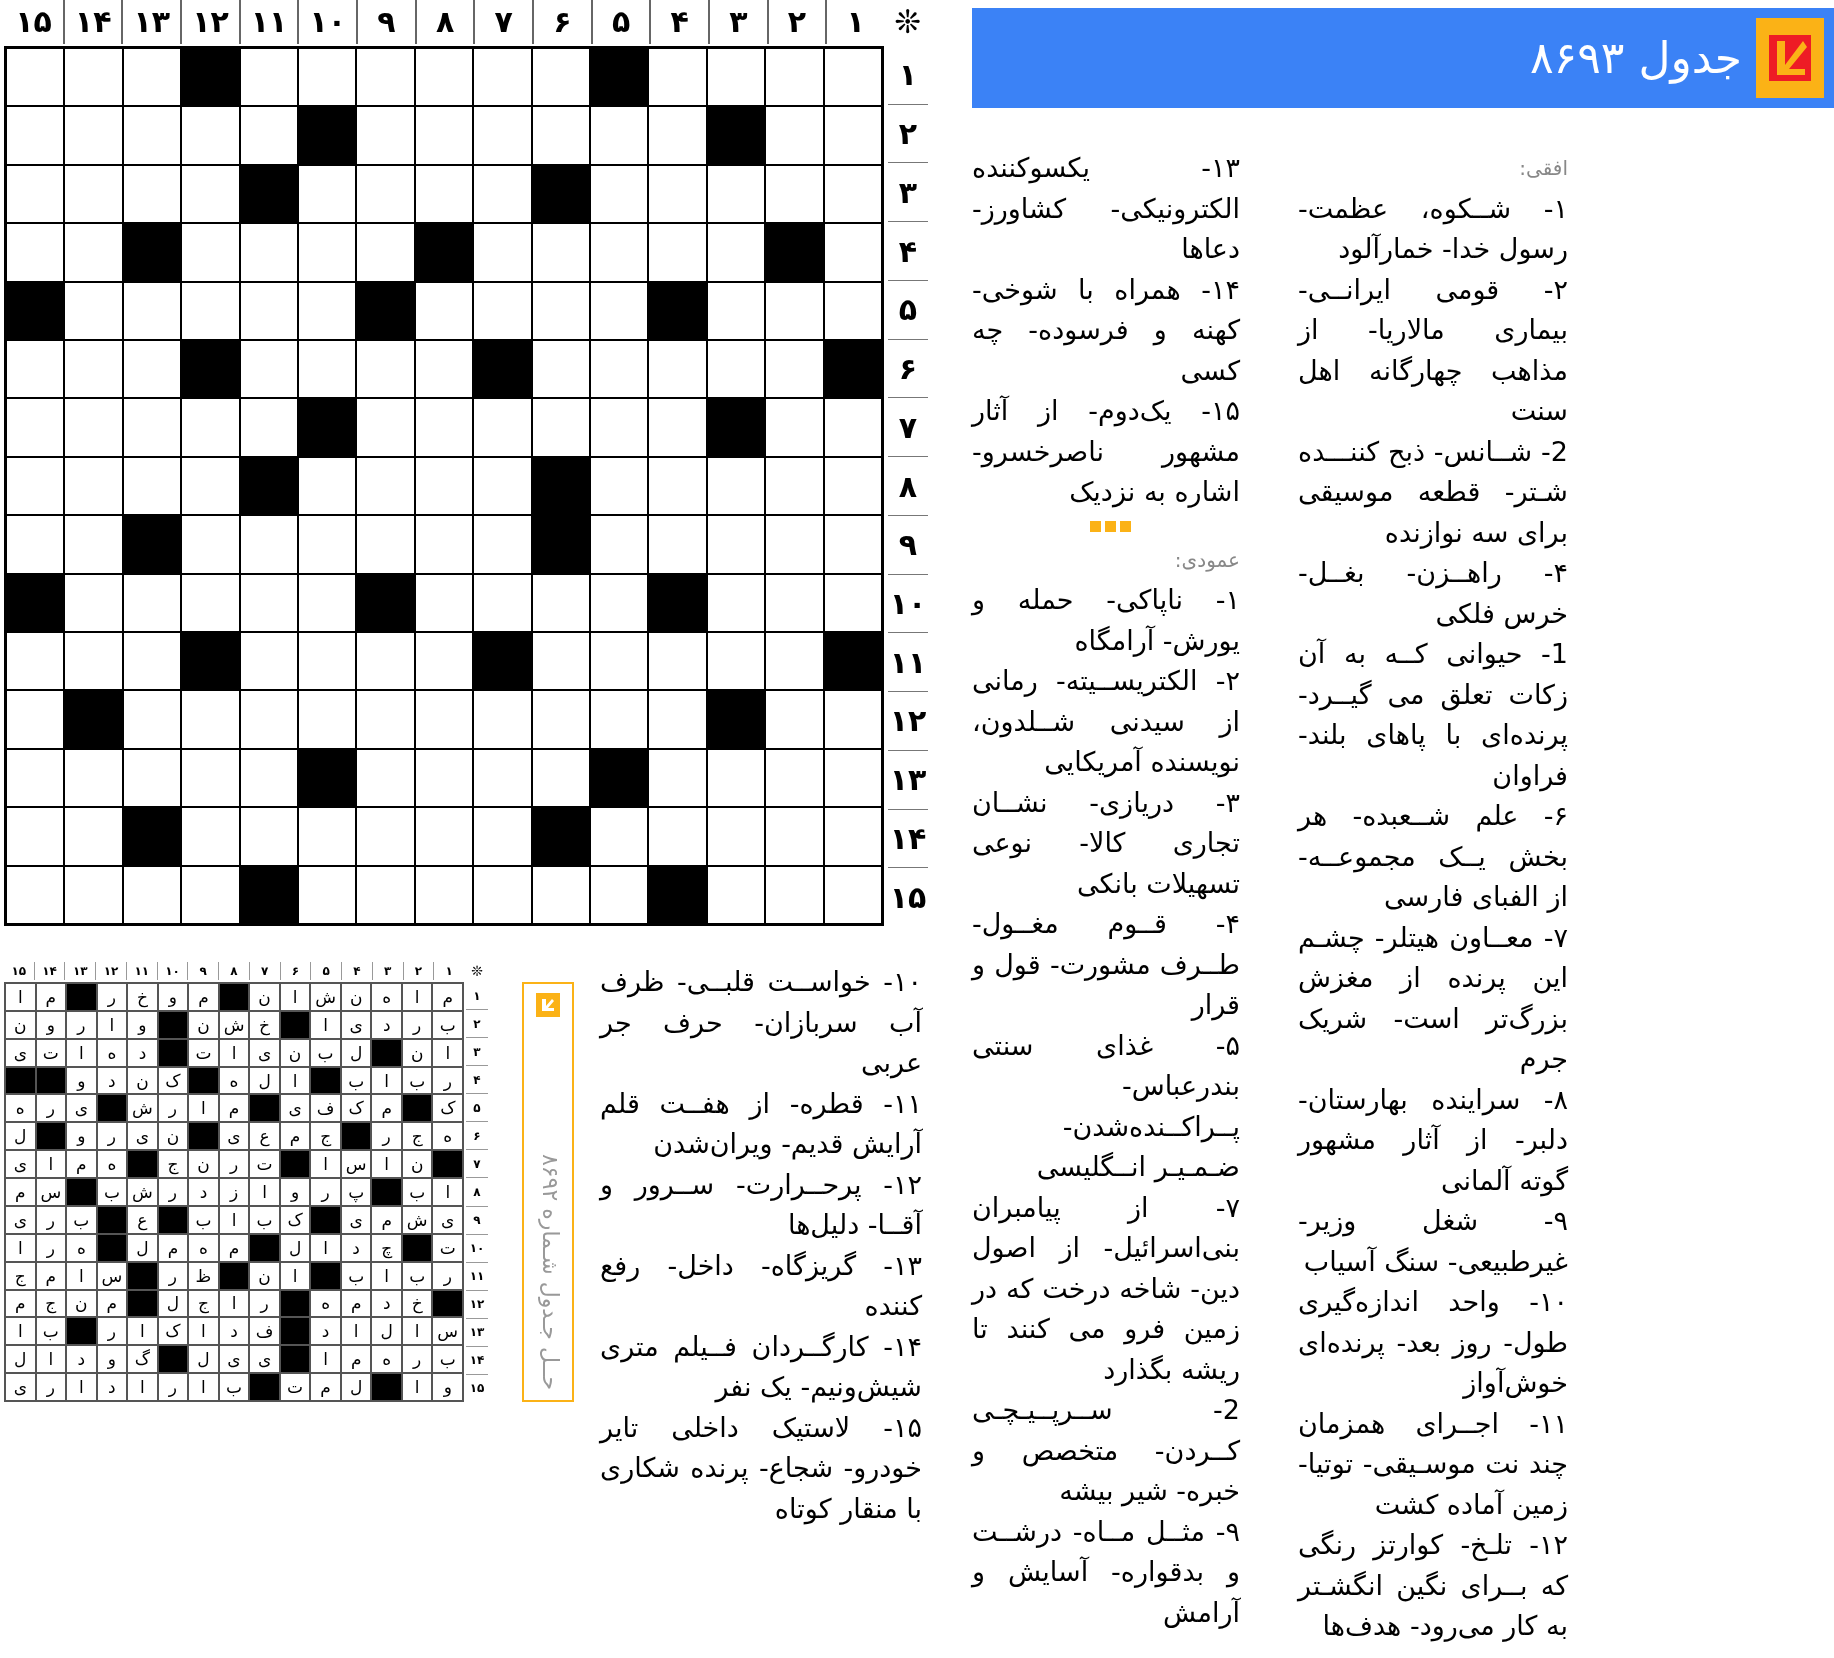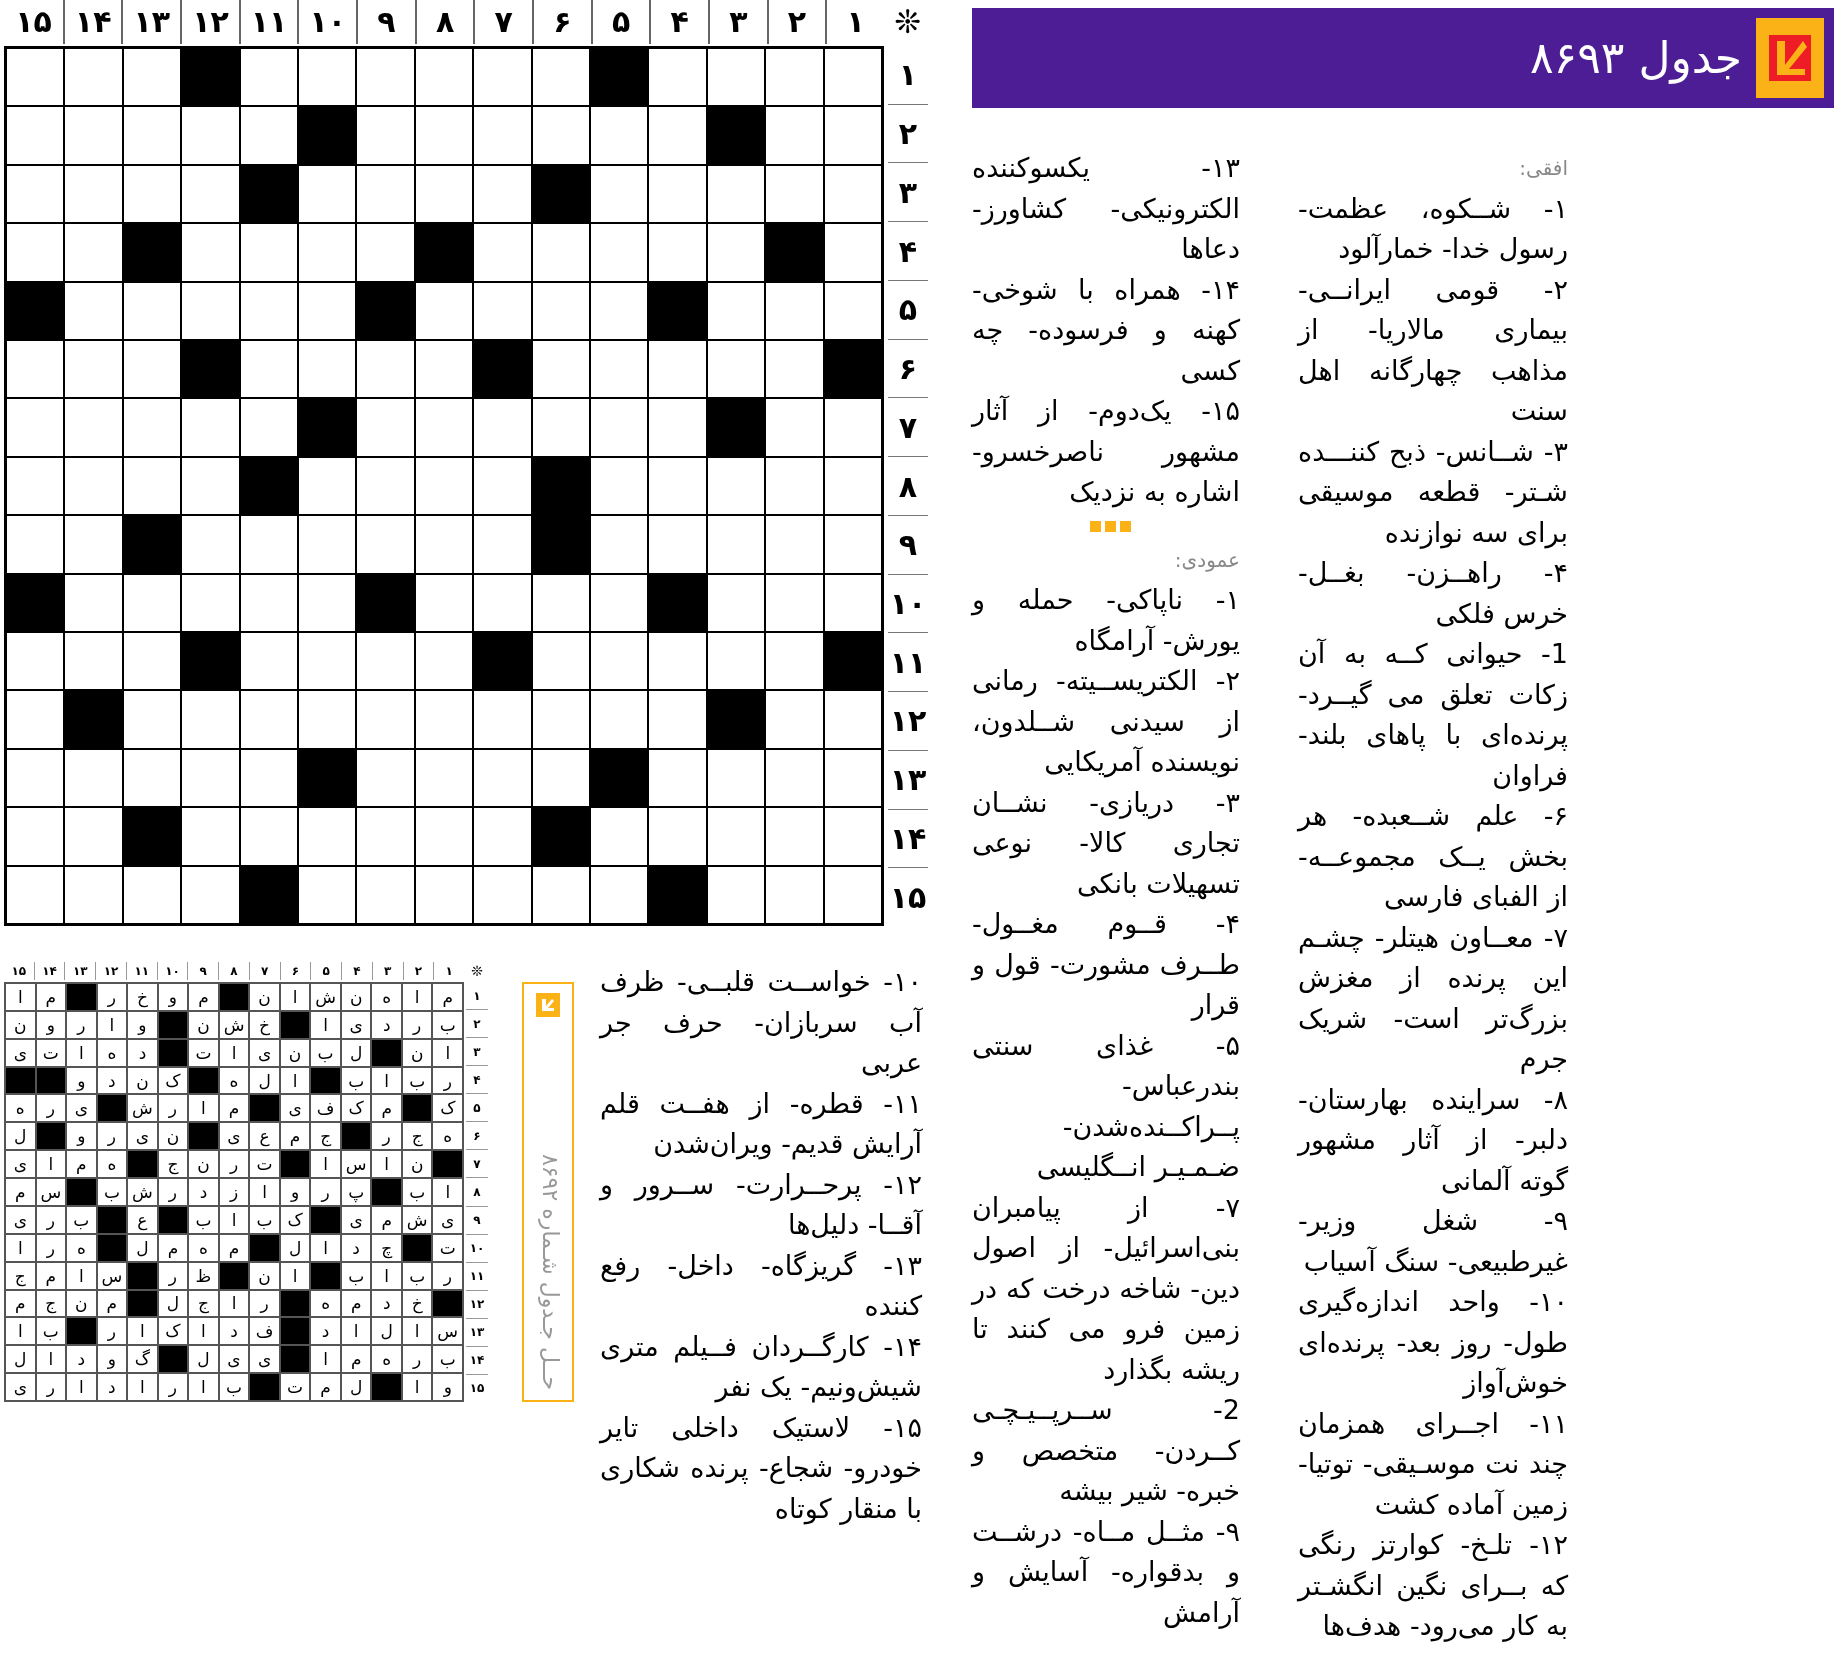--- a/index.html
+++ b/index.html
@@ -10,21 +10,21 @@
   #main-colnums .cn{width:58.67px;text-align:center;font-weight:bold;font-size:30px;line-height:44px;border-left:2px solid #666;box-sizing:border-box;font-family:"DejaVu Sans",sans-serif;}
   #main-colnums .cn:last-child{border-left:none;}
   #main-star{left:884px;top:0;width:48px;height:44px;text-align:center;font-size:32px;line-height:44px;font-weight:bold;}
   #main-grid{left:4px;top:46px;width:880px;height:880px;display:grid;grid-template-columns:repeat(15,1fr);grid-template-rows:repeat(15,1fr);direction:rtl;border:2px solid #000;box-sizing:border-box;}
   #main-grid .cell{border:1.5px solid #000;box-sizing:border-box;background:#fff;}
   #main-grid .cell.black{background:#000;}
   #main-rownums{left:888px;top:46px;width:40px;height:880px;display:flex;flex-direction:column;}
   #main-rownums .rn{flex:1;text-align:center;font-weight:bold;font-size:30px;display:flex;align-items:center;justify-content:center;border-top:1.5px solid #777;box-sizing:border-box;}
   #main-rownums .rn:first-child{border-top:none;}
   
-  #header{left:972px;top:8px;width:862px;height:100px;background:#4c1d95;}
+  #header{left:972px;top:8px;width:862px;height:100px;background:#3b82f6;}
   #logo-box{right:10px;top:10px;width:68px;height:80px;background:#fbb216;display:flex;align-items:center;justify-content:center;}
   #logo-inner{width:42px;height:46px;background:#ee1c25;position:relative;}
   #logo-inner svg{position:absolute;left:0;top:0;}
   #header-title{right:92px;top:0;height:100px;line-height:100px;color:#fff;font-size:44px;direction:rtl;font-family:"DejaVu Sans",sans-serif;}
   
   .clues{direction:rtl;text-align:justify;font-size:27px;line-height:40.5px;font-family:"DejaVu Sans",sans-serif;}
   .clues .sec{color:#888;font-size:20px;}
   .clues p{margin:0;}
   #col-right{left:1298px;top:148px;width:270px;}
   #col-mid{left:972px;top:148px;width:268px;}
@@ -322,21 +322,21 @@
     </div>
   </div>
   <div id="header-title" class="abs">جدول ۸۶۹۳</div>
 </div>
 
 <div id="col-right" class="abs clues">
   <p class="sec">افقی:</p>
   <div id="across-a">
       <p>۱- شــکوه، عظمت- رسول خدا- خمارآلود</p>
       <p>۲- قومی ایرانــی- بیماری مالاریا- از مذاهب چهارگانه اهل سنت</p>
-      <p>۳- شــانس- ذبح کننـــده شـتر- قطعه موسیقی برای سه نوازنده</p>
+      <p>2- شــانس- ذبح کننـــده شـتر- قطعه موسیقی برای سه نوازنده</p>
       <p>۴- راهــزن- بغــل- خرس فلکی</p>
       <p>1- حیوانی کــه به آن زکات تعلق می گیــرد- پرنده‌ای با پاهای بلند- فراوان</p>
       <p>۶- علم شــعبده- هر بخش یــک مجموعــه- از الفبای فارسی</p>
       <p>۷- معــاون هیتلر- چشـم این پرنده از مغزش بزرگ‌تر است- شریک جرم</p>
       <p>۸- سراینده بهارستان- دلبر- از آثار مشهور گوته آلمانی</p>
       <p>۹- شغل وزیر- غیرطبیعی- سنگ آسیاب</p>
       <p>۱۰- واحد اندازه‌گیری طول- روز بعد- پرنده‌ای خوش‌آواز</p>
       <p>۱۱- اجــرای همزمان چند نت موسـیقی- توتیا- زمین آماده کشت</p>
       <p>۱۲- تلـخ- کوارتز رنگی که بــرای نگین انگشـتر به کار می‌رود- هدف‌ها</p>
     </div>

